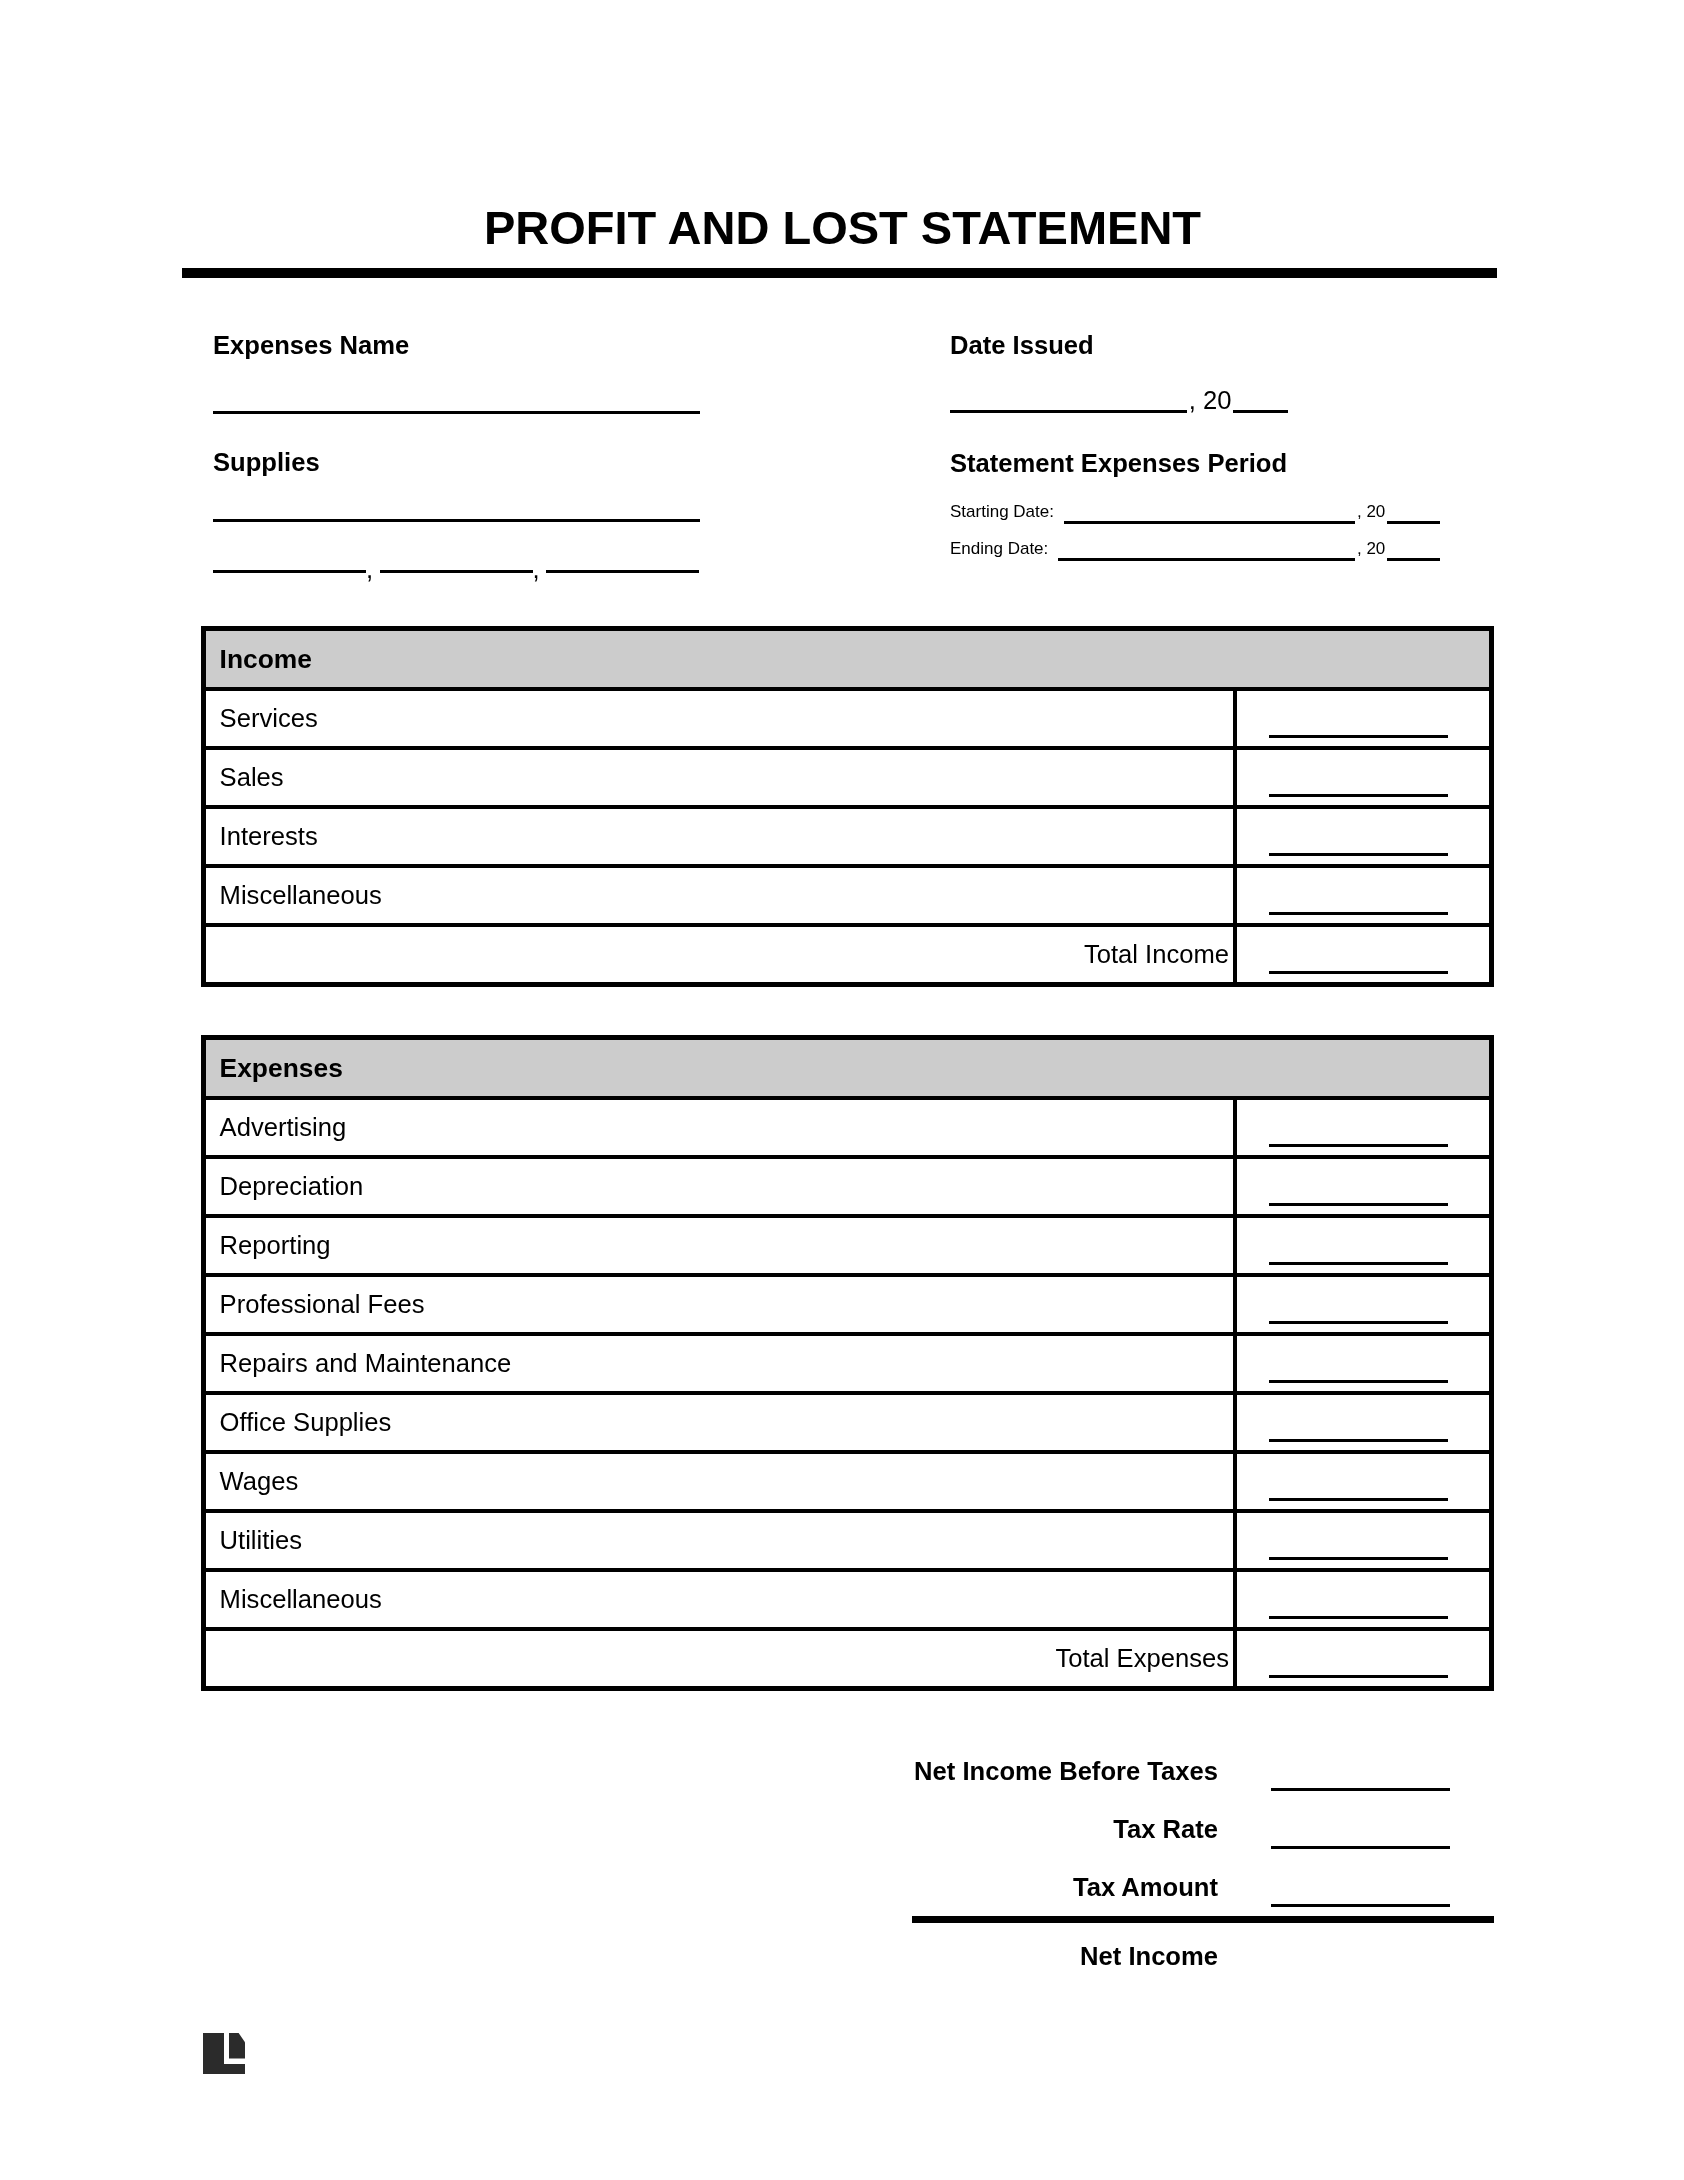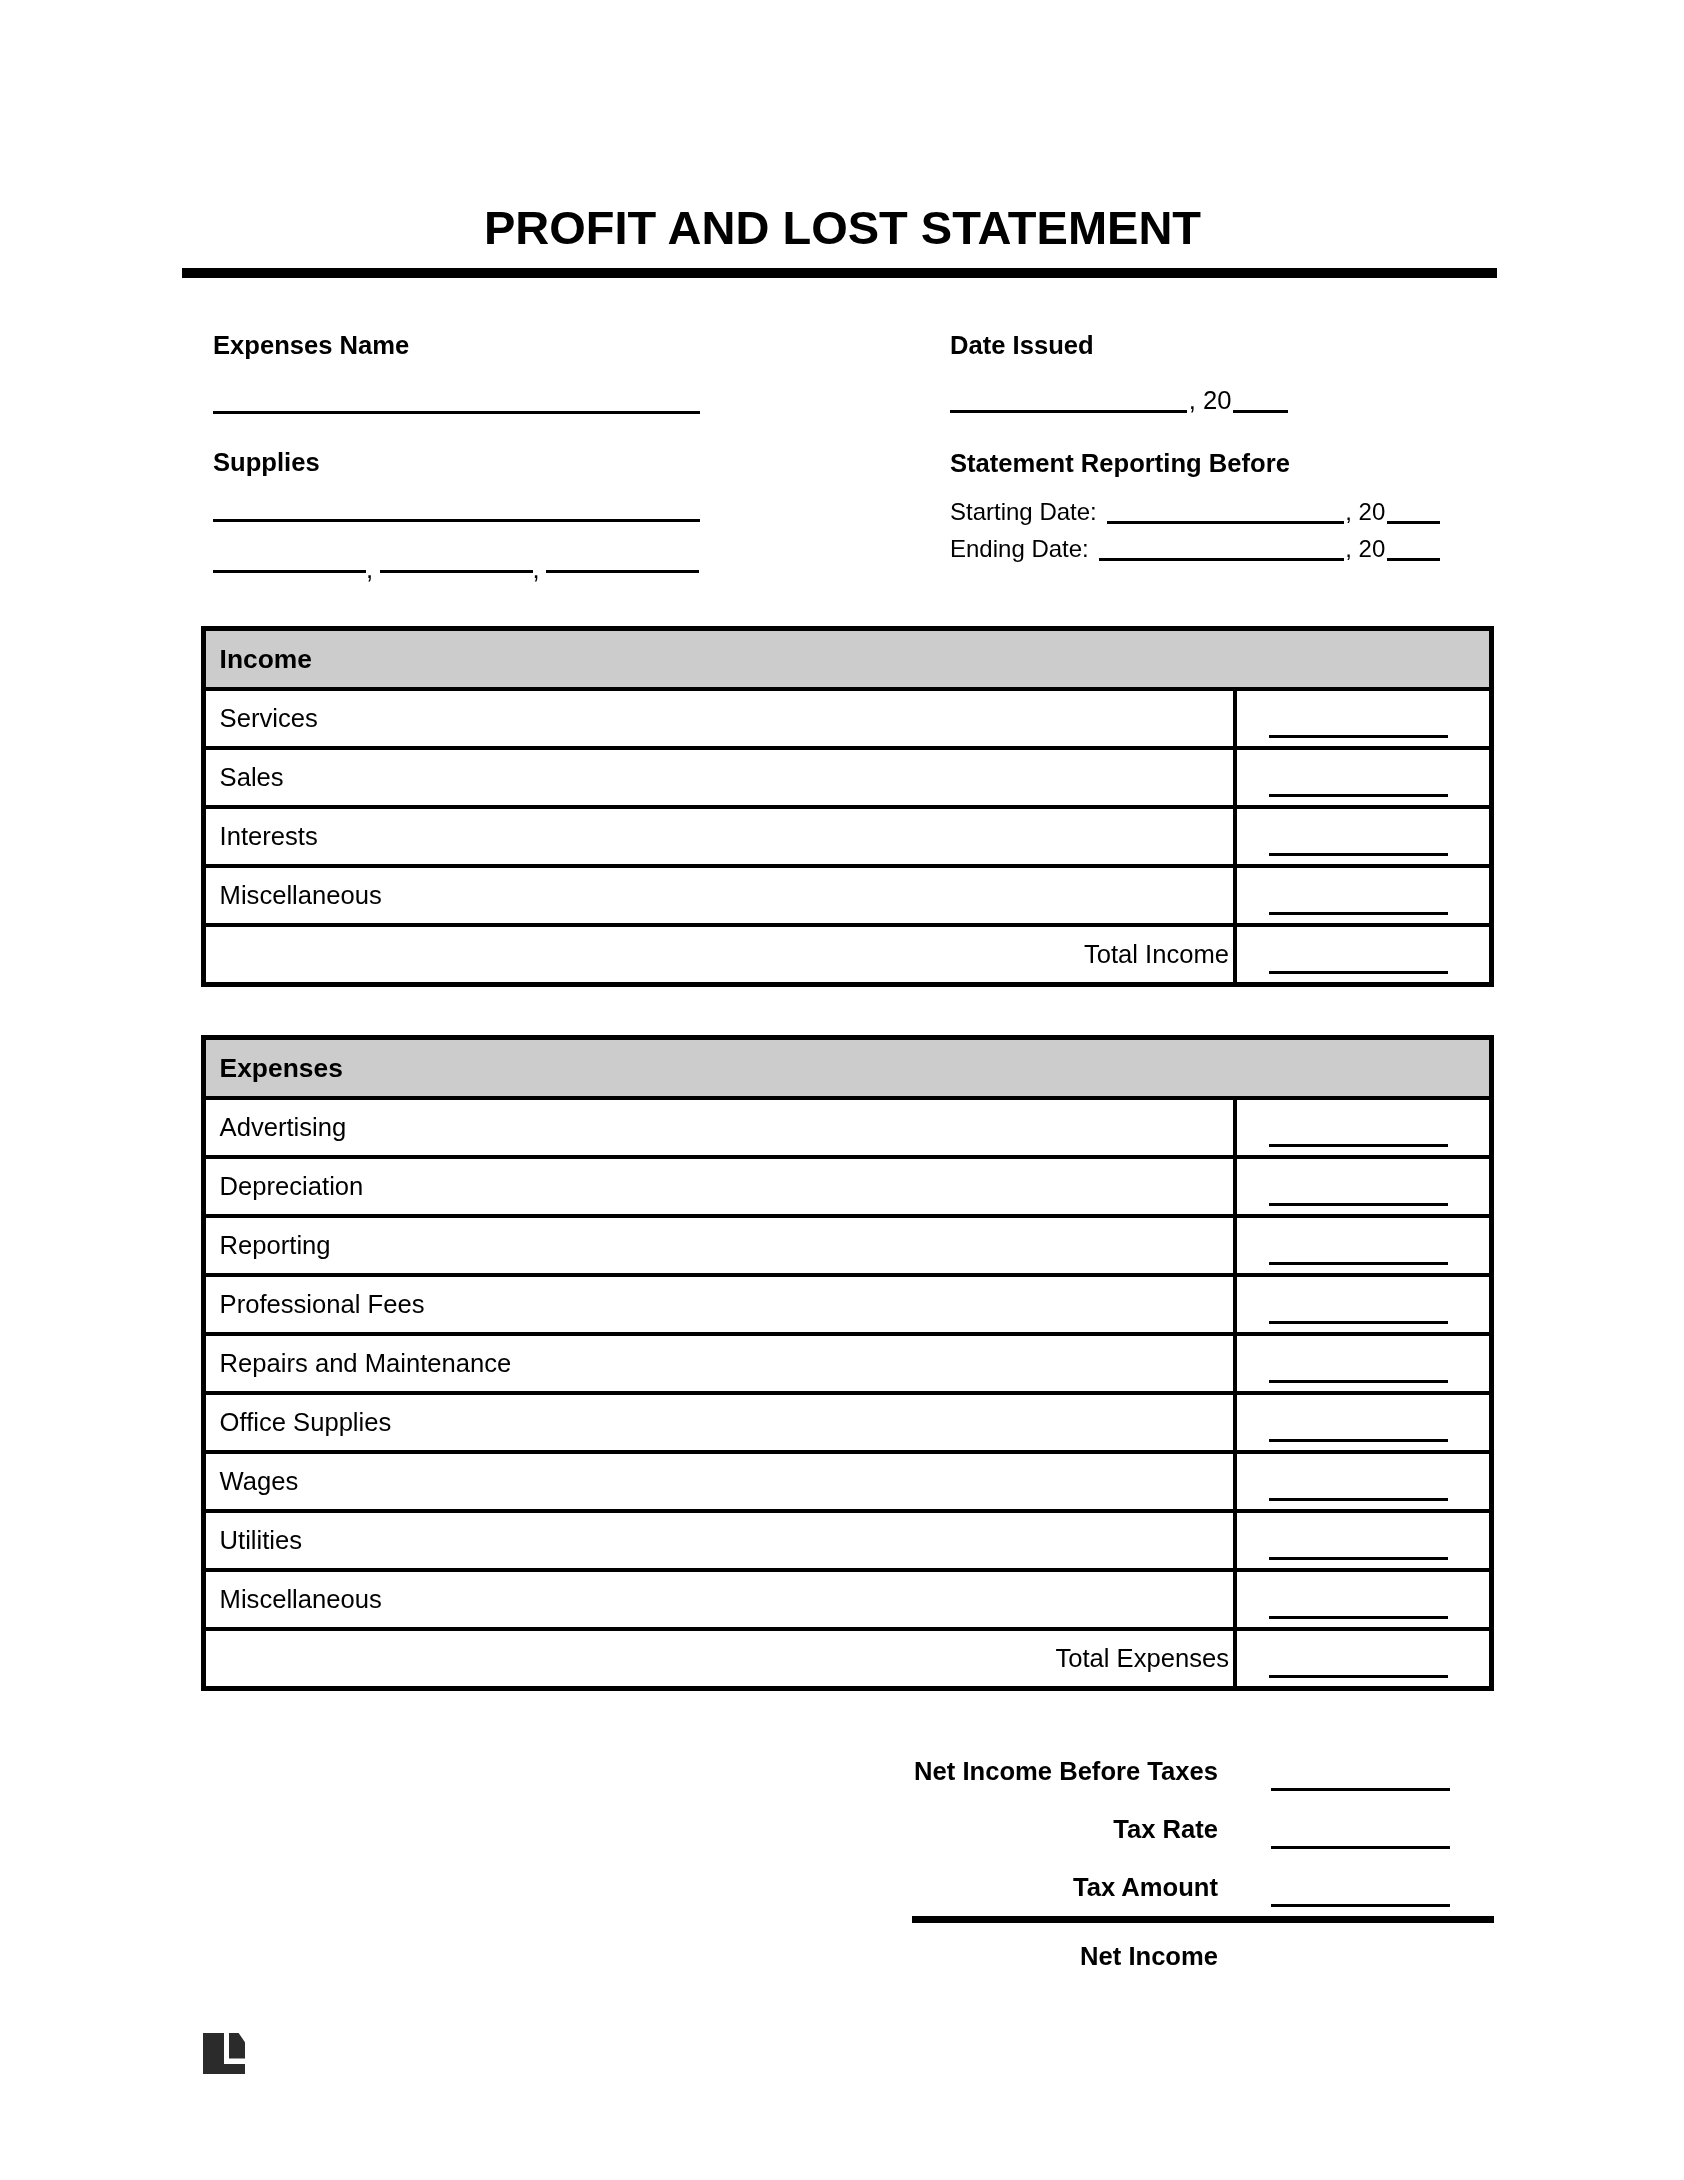--- a/index.html
+++ b/index.html
@@ -35,21 +35,21 @@
 
   .seg-row { display:flex; align-items:flex-end; margin-top:17px; height:34px; }
   .seg { width:153px; border-bottom:3.4px solid #000000; height:0; }
   .seg-sep { font-size:25.6px; line-height:17px; width:13.6px; text-align:left; transform:translateY(5.1px); }
 
   .date-row { display:flex; align-items:flex-end; margin-top:14.5px; height:39px; font-size:25.6px; line-height:29px; }
   .date-row .fill-a { width:237px; margin-bottom:1.7px; }
   .date-row .fill-b { width:55px;  margin-bottom:1.7px; }
   .suffix { white-space:pre; padding:0 1.7px; }
 
-  .srp-row { display:flex; align-items:flex-end; height:37px; font-size:24px; line-height:29px; }
+  .srp-row { display:flex; align-items:flex-end; height:37px; font-size:17px; line-height:29px; }
   .srp-row.first { margin-top:10.2px; }
   .srp-row .srp-label { white-space:pre; margin-right:10.2px; }
   .srp-row .fill-flex { flex:1; margin-bottom:1.7px; border-bottom:3.4px solid #000; height:0; }
   .srp-row .fill-b { width:53px; margin-bottom:1.7px; }
 
   
   .table {
     position:absolute; left:201px; width:1293px;
     border:5.1px solid #000000; box-sizing:border-box;
     background:#ffffff;
@@ -109,21 +109,21 @@
     </div>
   </div>
 
   <div class="info-right">
     <div class="info-label">Date Issued</div>
     <div class="date-row">
       <div class="fill fill-a"></div>
       <div class="suffix">, 20</div>
       <div class="fill fill-b"></div>
     </div>
-    <div class="info-label lbl-gap">Statement Reporting Before</div>
+    <div class="info-label lbl-gap">Statement Expenses Period</div>
     <div class="srp-row first">
       <div class="srp-label">Starting Date:</div>
       <div class="fill-flex"></div>
       <div class="suffix">, 20</div>
       <div class="fill fill-b"></div>
     </div>
     <div class="srp-row">
       <div class="srp-label">Ending Date:</div>
       <div class="fill-flex"></div>
       <div class="suffix">, 20</div>

